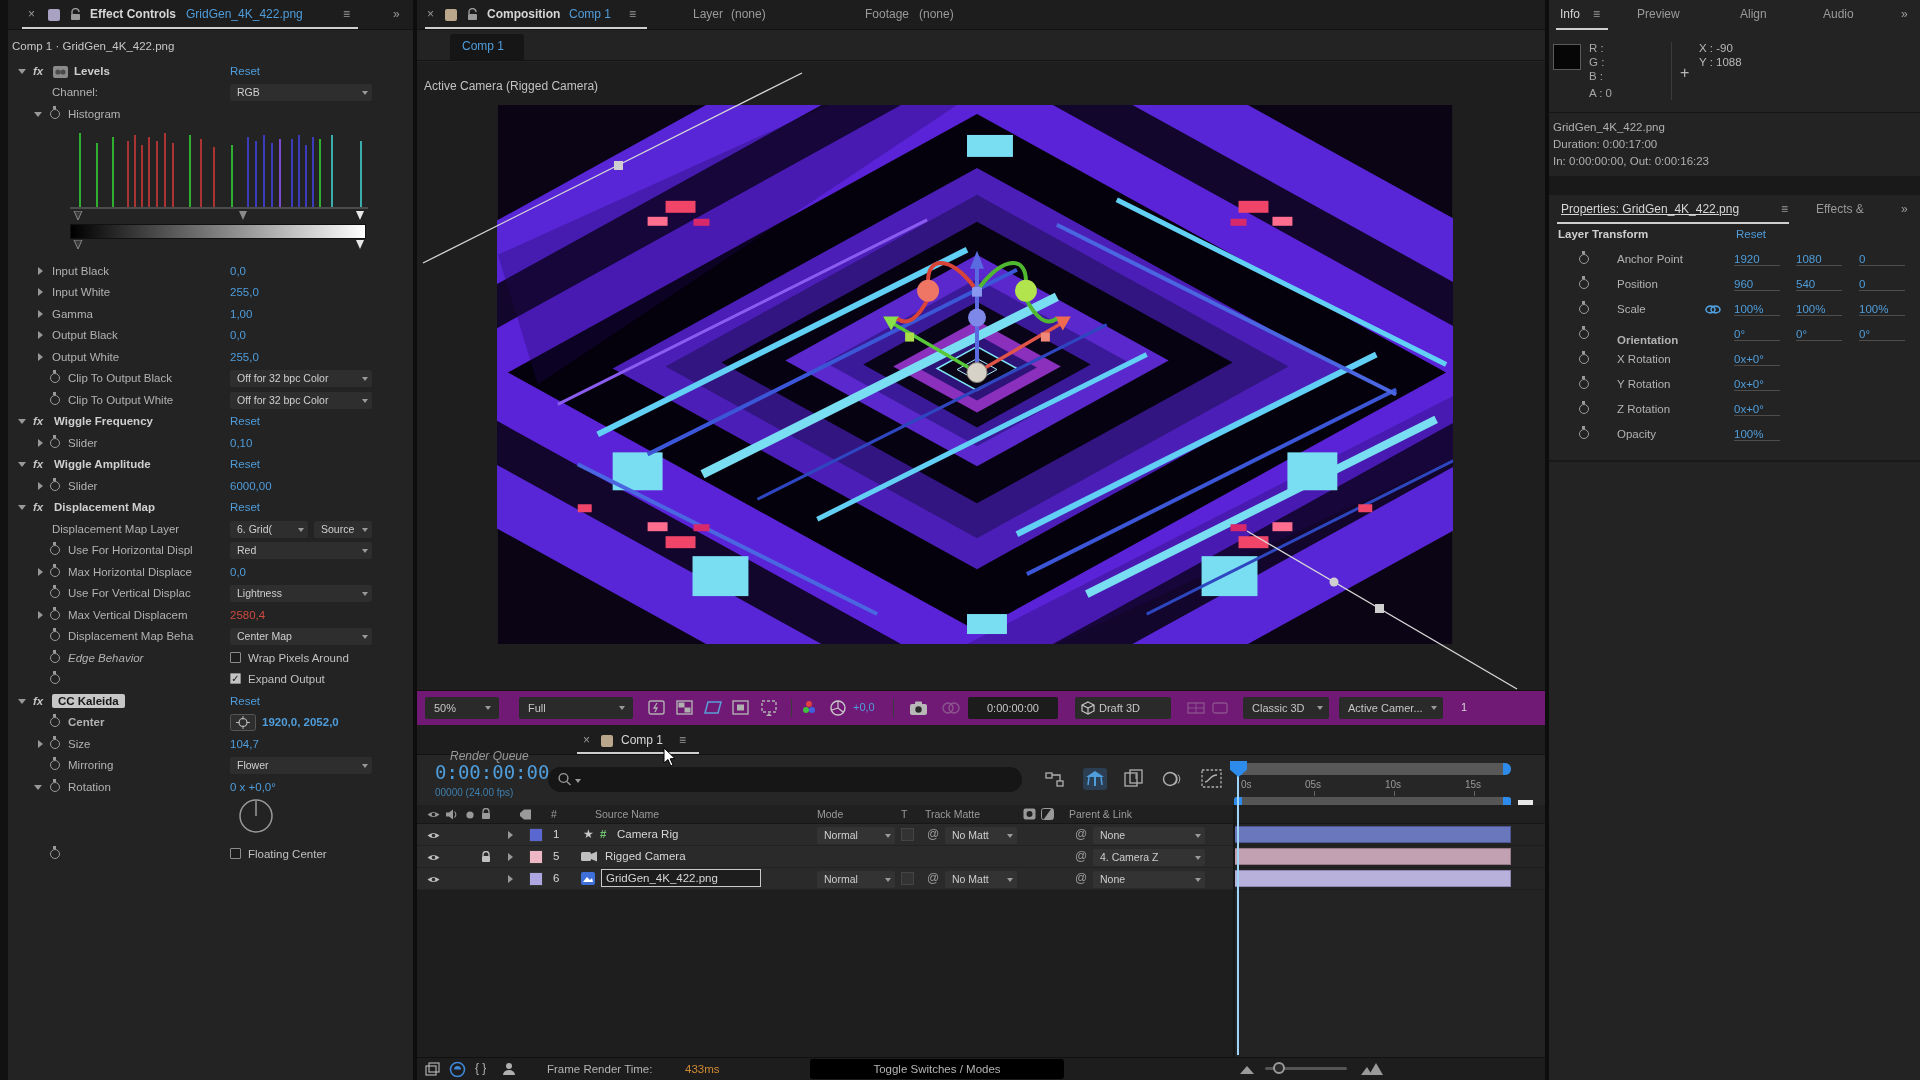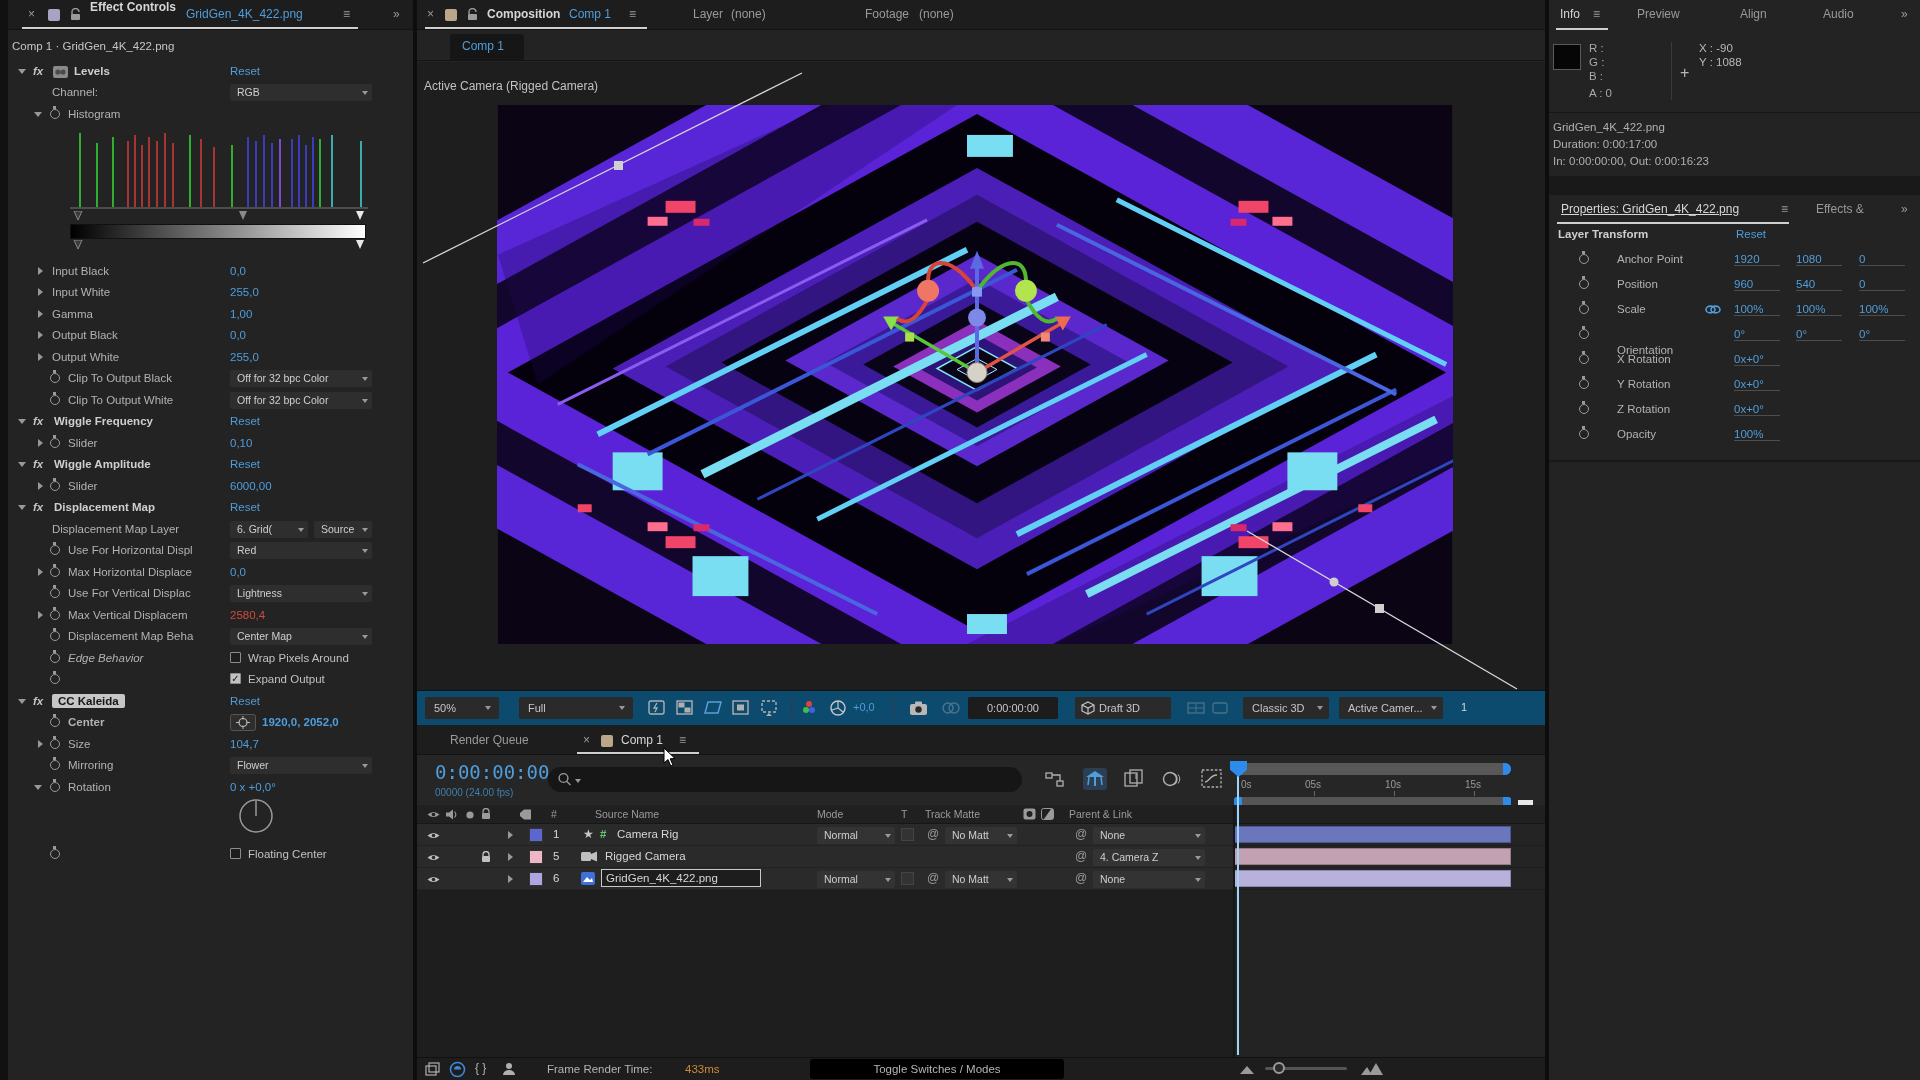--- a/index.html
+++ b/index.html
@@ -44,21 +44,21 @@
   <div class="abs" style="left:0;top:0;width:8px;height:1080px;background:#111;"></div>
 
   <div class="panel" style="left:8px;top:0;width:405px;height:1080px;">
     <div class="tabbar">
       <span class="abs t-dim" style="left:20px;top:7px;">×</span>
       <span class="swatch" style="left:40px;top:9px;background:#aaa2c2;"></span>
       <svg class="abs" style="left:62px;top:8px;" width="11" height="13">
           <path d="M2 6 V4 a3.5 3.5 0 0 1 7 0" fill="none" stroke="#9a9a9a" stroke-width="1.4"></path>
           <rect x="1" y="6" width="9" height="6" rx="1" fill="#9a9a9a"></rect>
         </svg>
-      <span class="abs t-wht" style="left:82px;top:0;font-weight:bold;">Effect Controls</span>
+      <span class="abs t-wht" style="left:82px;top:7px;font-weight:bold;">Effect Controls</span>
       <span class="abs t-blu" style="left:178px;top:7px;font-size:12px;">GridGen_4K_422.png</span>
       <span class="abs t-dim" style="left:335px;top:7px;">≡</span>
       <span class="abs t-dim" style="left:385px;top:7px;">»</span>
       <div class="underline" style="left:14px;top:27px;width:336px;"></div>
     </div>
 
     <span class="lbl" style="left:4px;top:40px;color:#c6c6c6;">Comp 1 · GridGen_4K_422.png</span>
 
     <div class="er" style="top:62px;">
       <i class="chd" style="left:10px;top:7px;"></i>
@@ -398,21 +398,21 @@
 
       <svg class="abs" style="left:0;top:0;pointer-events:none;" width="1128" height="628">
         <line x1="6" y1="201" x2="385" y2="11" stroke="#d8d8d8" stroke-width="1.3"></line>
         <rect x="197" y="99" width="9" height="9" fill="#cfcfcf"></rect>
         <line x1="830" y1="469" x2="1100" y2="627" stroke="#d8d8d8" stroke-width="1.3"></line>
         <circle cx="917" cy="520" r="4.5" fill="#cfcfcf"></circle>
         <rect x="958" y="542" width="9" height="9" fill="#cfcfcf"></rect>
       </svg>
     </div>
 
-    <div class="abs" style="left:0;top:690px;width:1128px;height:35px;background:#0c4a6e;border-top:1px solid #121212;">
+    <div class="abs" style="left:0;top:690px;width:1128px;height:35px;background:#701a75;border-top:1px solid #121212;">
       <div class="tbox" style="left:8px;top:6px;width:74px;padding-left:9px;"><span>50%</span><i class="dda" style="top:9px;right:8px;"></i></div>
       <div class="tbox" style="left:102px;top:6px;width:114px;padding-left:9px;"><span>Full</span><i class="dda" style="top:9px;right:8px;"></i></div>
       <svg class="abs" style="left:231px;top:8px;" width="18" height="18">
           <rect x="1" y="2" width="15" height="13" rx="2" fill="none" stroke="#b0b0b0" stroke-width="1.4"></rect>
           <path d="M9 4 L6 9 h3 l-2 4" fill="none" stroke="#b0b0b0" stroke-width="1.3"></path>
         </svg>
       <svg class="abs" style="left:259px;top:8px;" width="18" height="18">
           <rect x="1" y="2" width="15" height="13" fill="none" stroke="#b0b0b0" stroke-width="1.4"></rect>
           <rect x="2.5" y="3.5" width="6" height="5" fill="#b0b0b0"></rect>
           <rect x="8.5" y="8.5" width="6" height="5" fill="#b0b0b0"></rect>
@@ -532,21 +532,21 @@
         <svg class="abs" style="left:156px;top:4px;" width="16" height="11">
             <ellipse cx="5.5" cy="5.5" rx="4.5" ry="3.4" fill="none" stroke="#4f9ddb" stroke-width="1.6"></ellipse>
             <ellipse cx="10.5" cy="5.5" rx="4.5" ry="3.4" fill="none" stroke="#4f9ddb" stroke-width="1.6"></ellipse>
           </svg>
         <span class="propval abs" style="left:185px;top:3px;">100%</span>
           <span class="propval abs" style="left:247px;top:3px;">100%</span>
           <span class="propval abs" style="left:310px;top:3px;">100%</span>
         </div>
       <div class="abs" style="top:75px;left:0;width:371px;height:25px;">
           <i class="sw" style="left:30px;top:4px;"></i>
-          <span class="lbl" style="left:68px;top:19px;">Orientation</span>
+          <span class="lbl" style="left:68px;top:9px;font-weight:bold;">Orientation</span>
           <span class="propval abs" style="left:185px;top:3px;">0°</span>
           <span class="propval abs" style="left:247px;top:3px;">0°</span>
           <span class="propval abs" style="left:310px;top:3px;">0°</span>
         </div>
       <div class="abs" style="top:100px;left:0;width:371px;height:25px;">
           <i class="sw" style="left:30px;top:4px;"></i>
           <span class="lbl" style="left:68px;top:3px;">X Rotation</span>
           <span class="propval abs" style="left:185px;top:3px;">0x+0°</span>
         </div>
       <div class="abs" style="top:125px;left:0;width:371px;height:25px;">
@@ -563,21 +563,21 @@
           <i class="sw" style="left:30px;top:4px;"></i>
           <span class="lbl" style="left:68px;top:3px;">Opacity</span>
           <span class="propval abs" style="left:185px;top:3px;">100%</span>
         </div>
     </div>
     <div class="abs" style="left:0;top:460px;width:371px;height:2px;background:#191919;"></div>
   </div>
 
   <div class="panel" style="left:417px;top:725px;width:1128px;height:355px;background:#262626;">
     <div class="tabbar" style="height:30px;">
-      <span class="abs t-dim" style="left:33px;top:8px;">Render Queue</span>
+      <span class="abs t-dim" style="left:33px;top:24px;font-style:italic;">Render Queue</span>
       <span class="abs t-dim" style="left:166px;top:8px;">×</span>
       <span class="swatch" style="left:184px;top:10px;background:#baa68a;"></span>
       <span class="abs t-wht" style="left:204px;top:8px;">Comp 1</span>
       <span class="abs t-dim" style="left:262px;top:8px;">≡</span>
       <div class="underline" style="left:160px;top:27px;width:122px;"></div>
     </div>
     <svg class="abs" style="left:246px;top:22px;z-index:30;" width="14" height="20">
         <polygon points="1,1 1,16 5,12.5 7.8,19 10,18 7.2,11.8 12,11.5" fill="#fff" stroke="#000" stroke-width="1"></polygon>
       </svg>
 

